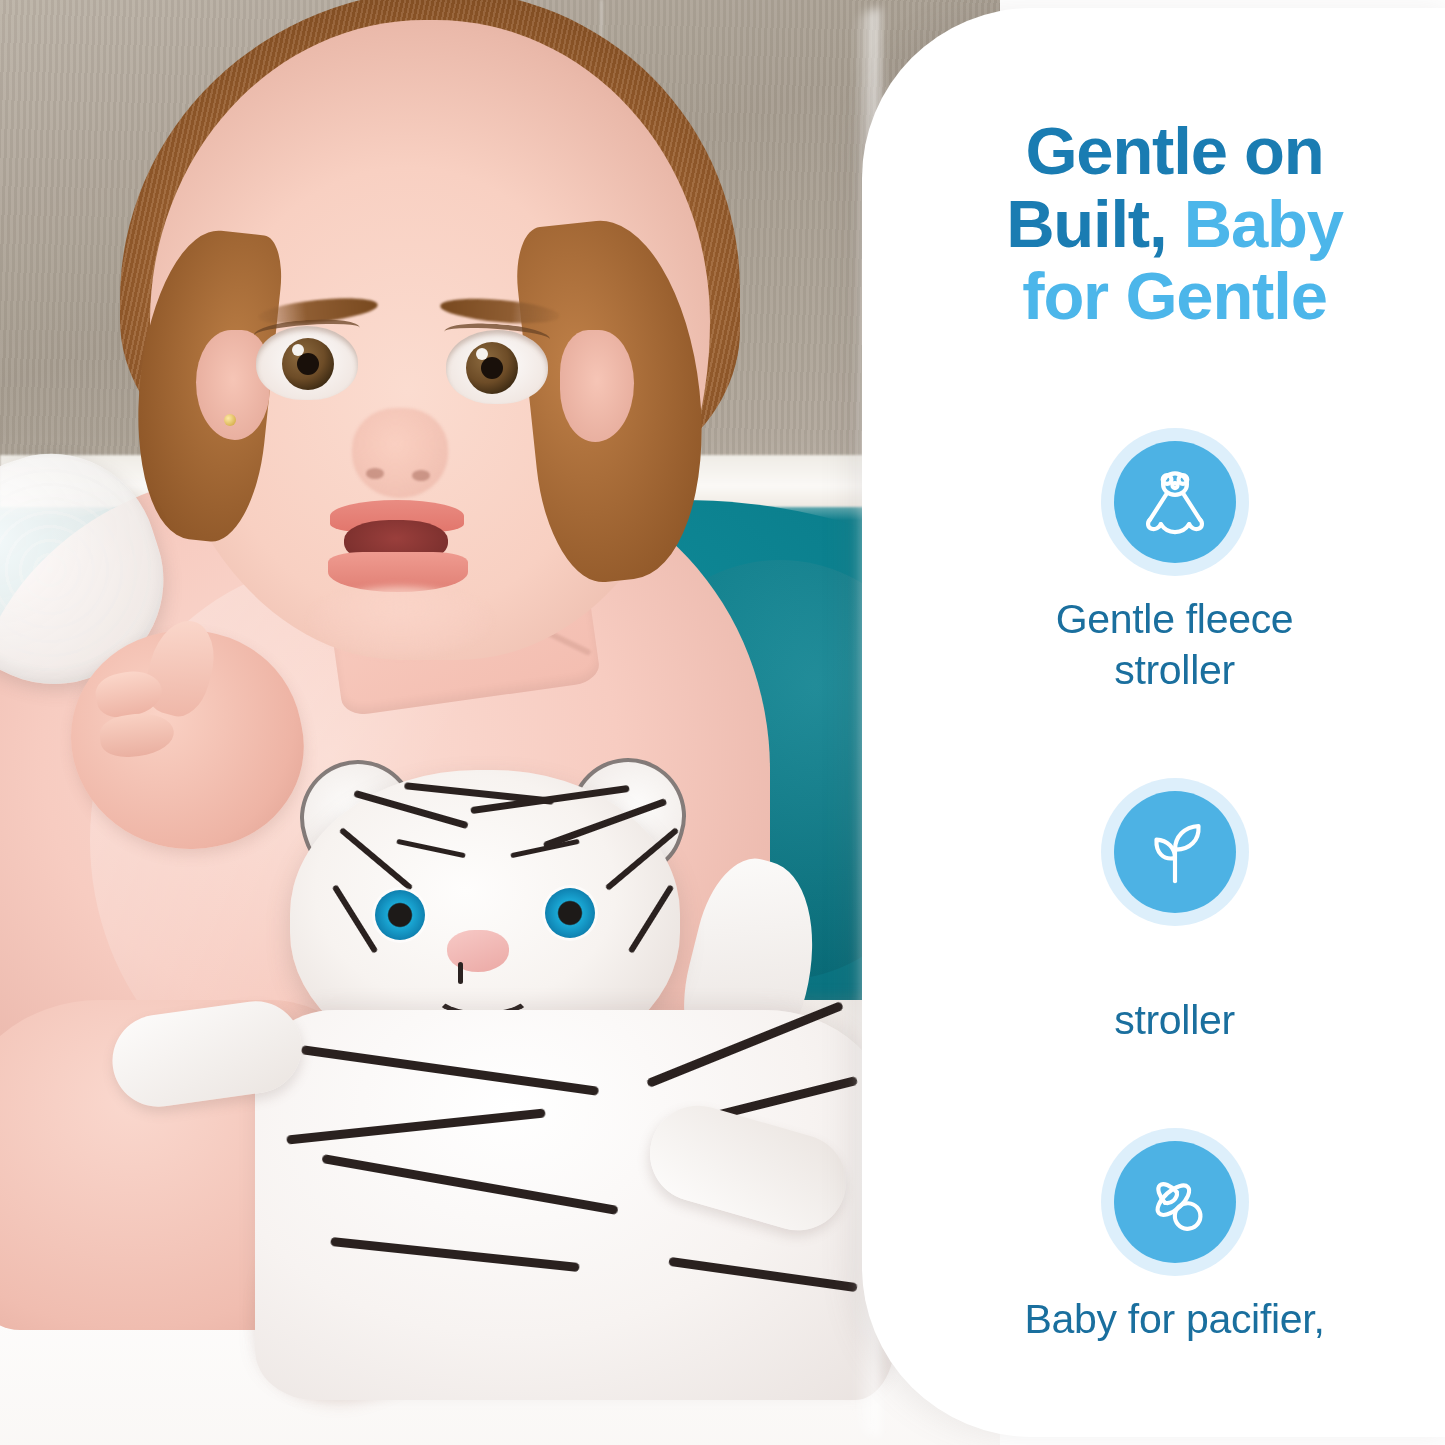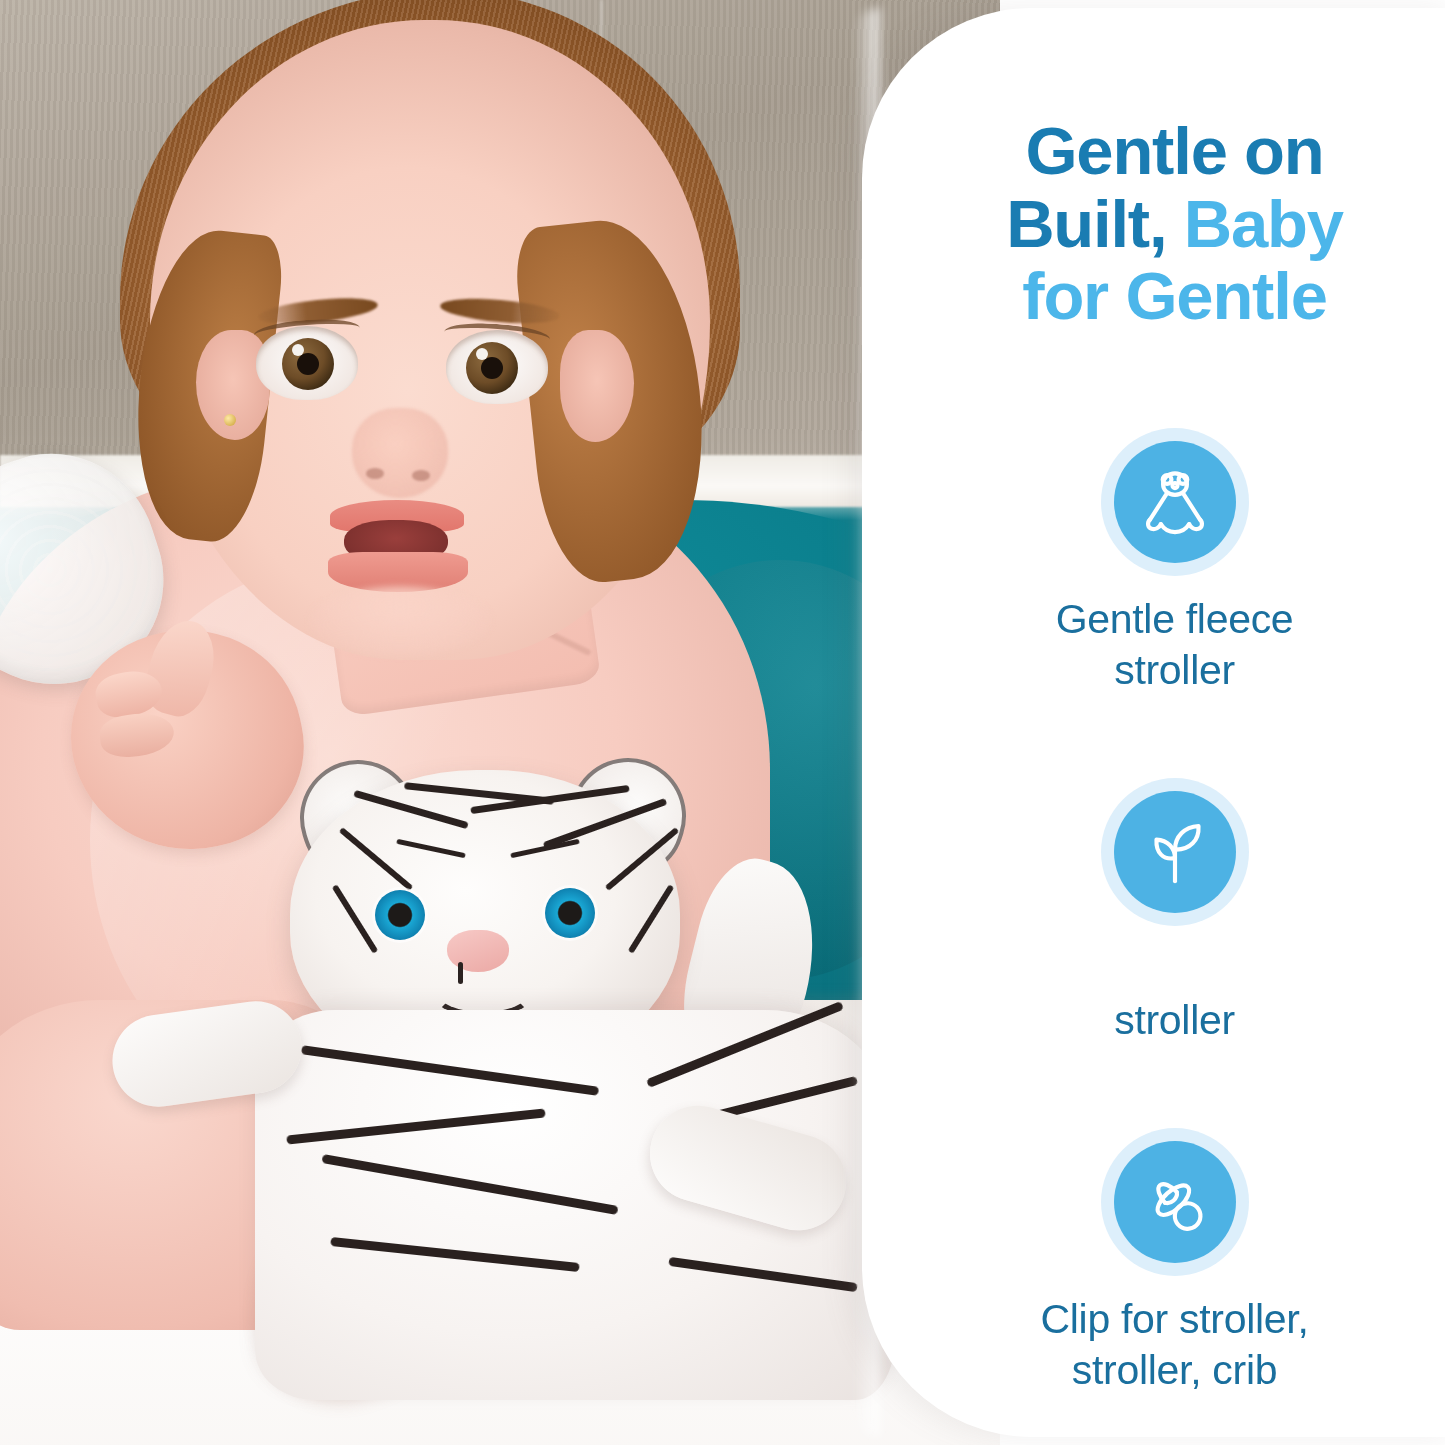--- a/index.html
+++ b/index.html
@@ -501,21 +501,20 @@
 
                 <ellipse cx="32" cy="30" rx="16" ry="7.5"></ellipse>
 
                 <path d="M25.5 27c0-7.5 2.8-13.5 6.5-13.5s6.5 6 6.5 13.5"></path>
                 <path d="M25.5 27c1.2 2 3.7 3.3 6.5 3.3s5.3-1.3 6.5-3.3"></path>
               </g>
             </svg>
           </div>
         </div>
         <div class="feature-label">
-          <span>Clip for stroller,</span><br>
-          <span>stroller, crib</span>
+          <span>Baby for pacifier,</span><br>
         </div>
       </div>
 
     </div>
   </div>
 
 </div>
 
 </body></html>

